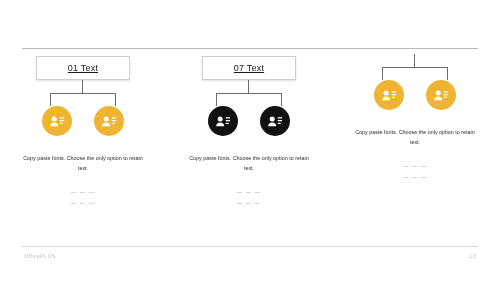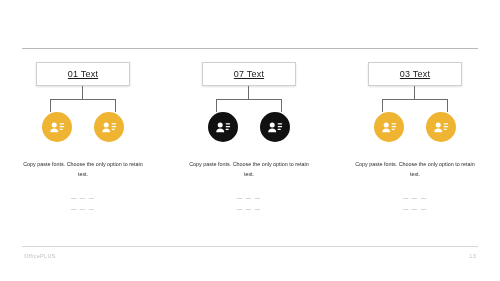--- a/index.html
+++ b/index.html
@@ -33,21 +33,21 @@
     position: absolute;
     left: 22px;
     top: 246px;
     width: 456px;
     height: 1px;
     background: #d8d8d8;
   }
   .columns {
     position: absolute;
     left: 0;
-    top: 60px;
+    top: 54px;
     width: 500px;
     height: 180px;
     display: flex;
     flex-direction: row;
   }
   .col {
     width: 166px;
     position: relative;
     display: flex;
     flex-direction: column;
@@ -237,23 +237,20 @@
         </div>
       </div>
       <div class="body-text">Copy paste fonts. Choose the only option to retain text.</div>
       <div class="dashes">
         <div class="dash-row">— — —</div>
         <div class="dash-row">— — —</div>
       </div>
     </div>
 
     <div class="col">
-      <div class="title-box">
-        <span class="title-text">03 Text</span>
-      </div>
       <div class="connector">
         <div class="conn-vert-top"></div>
         <div class="conn-horiz"></div>
         <div class="conn-vert-left"></div>
         <div class="conn-vert-right"></div>
       </div>
       <div class="circles">
         <div class="circle" style="background:#F0B433">
           <svg width="16" height="14" viewBox="0 0 16 14" aria-hidden="true">
             <circle cx="5.2" cy="5" r="2.5" fill="#ffffff"></circle>

